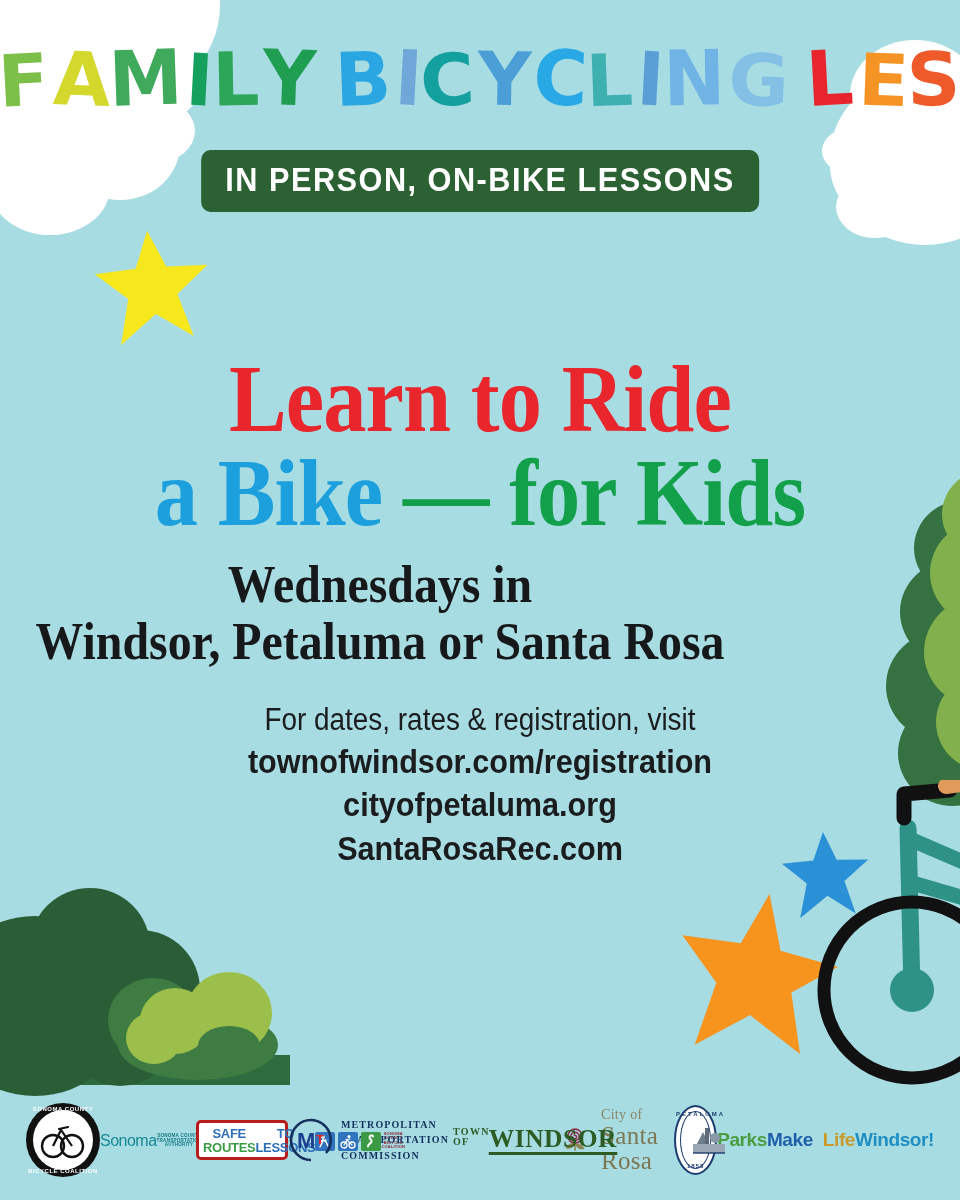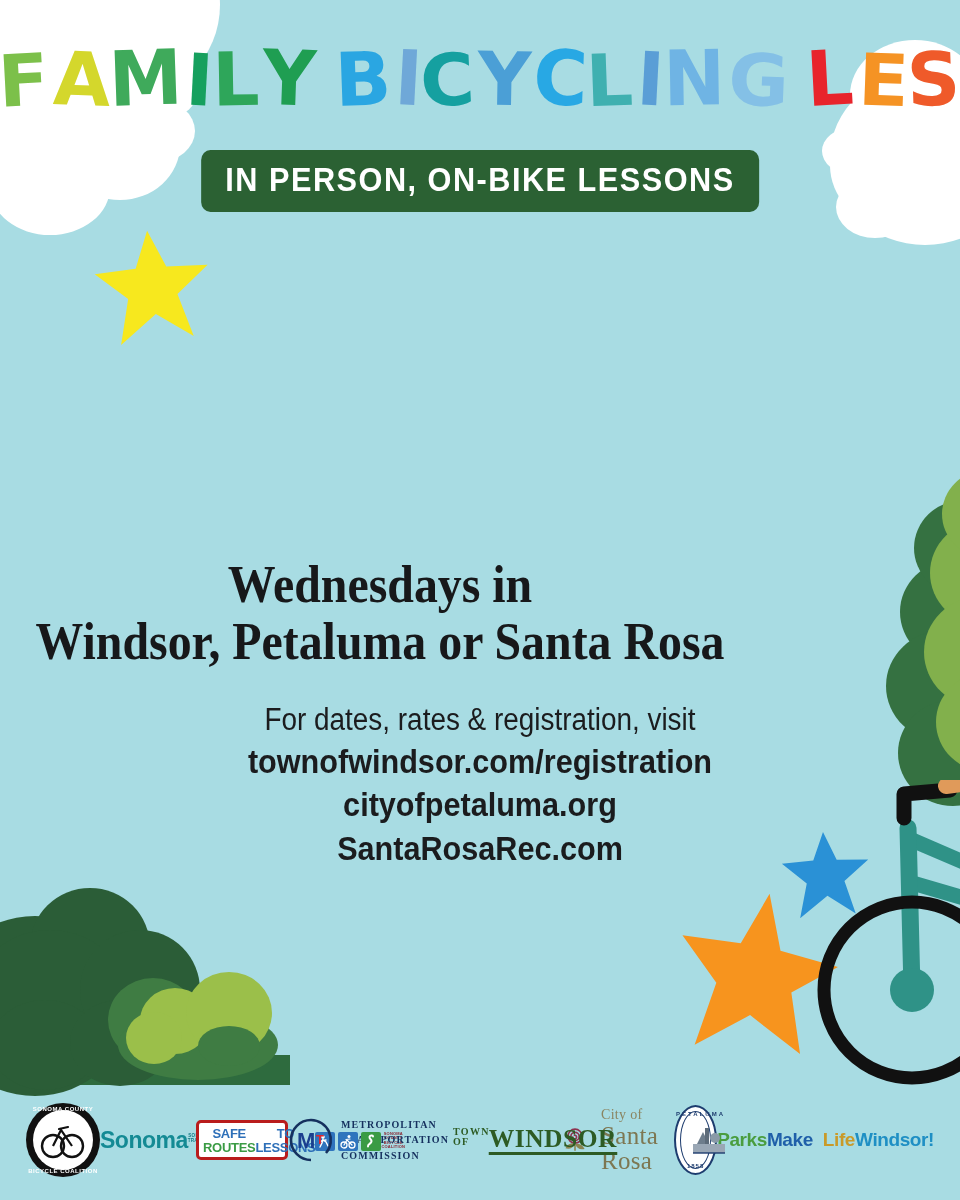--- a/index.html
+++ b/index.html
@@ -141,21 +141,21 @@
   }
   .scbc .ring-txt b { position: absolute; white-space: nowrap; letter-spacing: .5px; }
   .scbc .rt-top { top: 3px; left: 50%; transform: translateX(-50%); }
   .scbc .rt-bot { bottom: 3px; left: 50%; transform: translateX(-50%); }
   .scbc svg { position: absolute; inset: 13px; }
 
   
   .gosonoma { width: 96px; text-align: center; line-height: 1; }
   .gosonoma .go-mark { display: block; height: 34px; }
   .gosonoma .gs-name {
-    display: block; color: #148a94; font-weight: bold; font-size: 23px;
+    display: block; color: #148a94; font-weight: normal; font-size: 16px;
     letter-spacing: -0.5px; margin-top: 1px;
   }
   .gosonoma .gs-tag {
     display: block; color: #147a85; font-size: 4.6px; font-weight: bold;
     letter-spacing: .2px; margin-top: 2px;
   }
 
   
   .srts {
     width: 92px; background: #fff; border: 3px solid #b91c1c; border-radius: 5px;
@@ -311,20 +311,24 @@
           <circle cx="112" cy="210" r="22" fill="#2f9287"></circle>
         </g>
       </svg>
     </div>
   </div>
 
   <div id="title-line"><span style="color: rgb(124, 192, 74); transform: rotate(-3deg) scaleY(0.97);">F</span><span style="color: rgb(212, 215, 44); transform: rotate(2deg) scaleY(1);">A</span><span style="color: rgb(63, 170, 91); transform: rotate(-2deg) scaleY(1.03);">M</span><span style="color: rgb(22, 160, 94); transform: rotate(3deg) scaleY(0.97);">I</span><span style="color: rgb(46, 166, 90); transform: rotate(-1deg) scaleY(1);">L</span><span style="color: rgb(31, 158, 82); transform: rotate(2deg) scaleY(1.03);">Y</span><span class="sp">&nbsp;</span><span style="color: rgb(42, 166, 226); transform: rotate(-2deg) scaleY(1);">B</span><span style="color: rgb(111, 168, 216); transform: rotate(3deg) scaleY(1.03);">I</span><span style="color: rgb(21, 160, 160); transform: rotate(-3deg) scaleY(0.97);">C</span><span style="color: rgb(75, 159, 214); transform: rotate(1deg) scaleY(1);">Y</span><span style="color: rgb(40, 168, 228); transform: rotate(2deg) scaleY(1.03);">C</span><span style="color: rgb(63, 176, 176); transform: rotate(-2deg) scaleY(0.97);">L</span><span style="color: rgb(90, 158, 214); transform: rotate(3deg) scaleY(1);">I</span><span style="color: rgb(111, 180, 228); transform: rotate(-1deg) scaleY(1.03);">N</span><span style="color: rgb(132, 192, 230); transform: rotate(2deg) scaleY(0.97);">G</span><span class="sp">&nbsp;</span><span style="color: rgb(232, 36, 44); transform: rotate(-3deg) scaleY(1.03);">L</span><span style="color: rgb(245, 147, 36); transform: rotate(2deg) scaleY(0.97);">E</span><span style="color: rgb(239, 90, 42); transform: rotate(-2deg) scaleY(1);">S</span></div>
 
   <div id="banner">IN PERSON, ON-BIKE LESSONS</div>
 
+  <div id="headline">
+    <span class="hl-row c-red">Learn to Ride</span>
+    <span class="hl-row"><span class="c-blue">a Bike </span><span class="c-green">— </span><span class="c-green">for Kids</span></span>
+  </div>
 
   <div id="subhead">
     <span class="sh-row">Wednesdays in</span>
     <span class="sh-row">Windsor, Petaluma or Santa Rosa</span>
   </div>
 
   <div id="regblock">
     <span class="reg-intro">For dates, rates &amp; registration, visit</span>
     <span class="reg-url">townofwindsor.com/registration</span>
     <span class="reg-url">cityofpetaluma.org</span>

